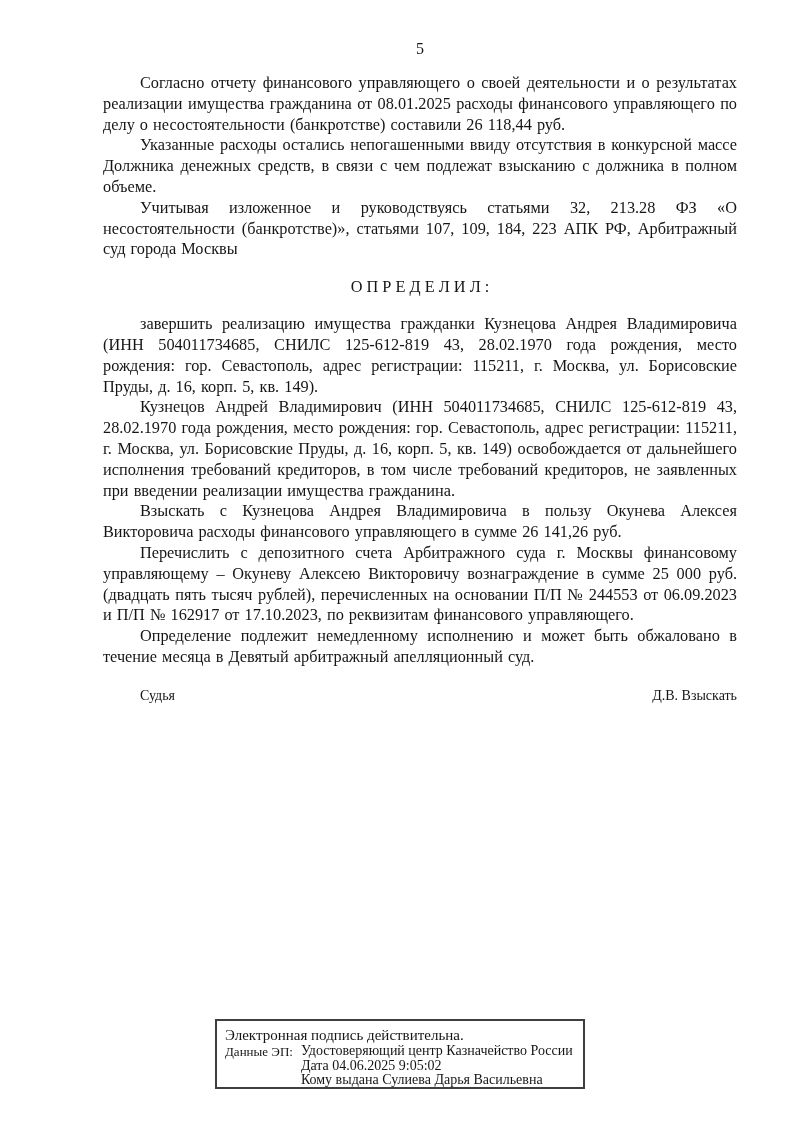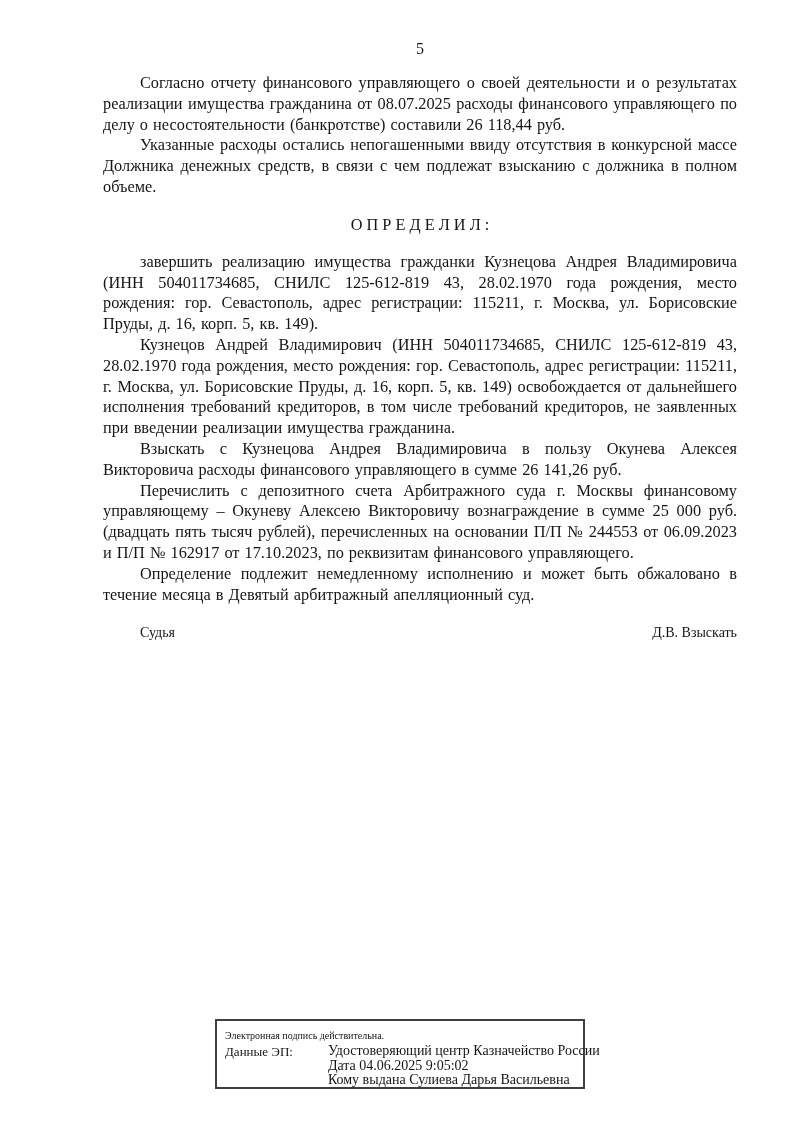--- a/index.html
+++ b/index.html
@@ -52,49 +52,49 @@
     position: absolute;
     left: 215px;
     top: 1019px;
     width: 370px;
     height: 70px;
     border: 2px solid #3f3f3f;
     background: #ffffff;
     padding: 6px 8px 0 8px;
   }
   .stamp-title {
-    font-size: 10px;
+    font-size: 15px;
     line-height: 17px;
   }
   .stamp-row {
     display: flex;
     align-items: flex-start;
-    gap: 27px;
   }
   .stamp-label {
     flex: none;
     font-size: 13px;
     line-height: 15px;
     margin-right: 8px;
   }
   .stamp-details {
     font-size: 14px;
     line-height: 14.5px;
   }
   .stamp-detail-line { white-space: nowrap; }
 </style>
 </head>
 <body>
 
 <div class="content">
 
   <div class="page-number">5</div>
 
-  <p class="para">Согласно отчету финансового управляющего о своей деятельности и о результатах реализации имущества гражданина от 08.07.2025 расходы финансового управляющего по делу о несостоятельности (банкротстве) составили 26 118,44 руб.</p>
+  <p class="para">Согласно отчету финансового управляющего о своей деятельности и о результатах реализации имущества гражданина от 08.01.2025 расходы финансового управляющего по делу о несостоятельности (банкротстве) составили 26 118,44 руб.</p>
   <p class="para">Указанные расходы остались непогашенными ввиду отсутствия в конкурсной массе Должника денежных средств, в связи с чем подлежат взысканию с должника в полном объеме.</p>
+  <p class="para">Учитывая изложенное и руководствуясь статьями 32, 213.28 ФЗ «О несостоятельности (банкротстве)», статьями 107, 109, 184, 223 АПК РФ, Арбитражный суд города Москвы</p>
 
   <div class="heading">О П Р Е Д Е Л И Л :</div>
 
   <p class="para">завершить реализацию имущества гражданки Кузнецова Андрея Владимировича (ИНН 504011734685, СНИЛС 125-612-819 43, 28.02.1970 года рождения, место рождения: гор. Севастополь, адрес регистрации: 115211, г. Москва, ул. Борисовские Пруды, д. 16, корп. 5, кв. 149).</p>
   <p class="para">Кузнецов Андрей Владимирович (ИНН 504011734685, СНИЛС 125-612-819 43, 28.02.1970 года рождения, место рождения: гор. Севастополь, адрес регистрации: 115211, г. Москва, ул. Борисовские Пруды, д. 16, корп. 5, кв. 149) освобождается от дальнейшего исполнения требований кредиторов, в том числе требований кредиторов, не заявленных при введении реализации имущества гражданина.</p>
   <p class="para">Взыскать с Кузнецова Андрея Владимировича в пользу Окунева Алексея Викторовича расходы финансового управляющего в сумме 26 141,26 руб.</p>
   <p class="para">Перечислить с депозитного счета Арбитражного суда г. Москвы финансовому управляющему – Окуневу Алексею Викторовичу вознаграждение в сумме 25 000 руб. (двадцать пять тысяч рублей), перечисленных на основании П/П № 244553 от 06.09.2023 и П/П № 162917 от 17.10.2023, по реквизитам финансового управляющего.</p>
   <p class="para">Определение подлежит немедленному исполнению и может быть обжаловано в течение месяца в Девятый арбитражный апелляционный суд.</p>
 
   <div class="sig-row">

